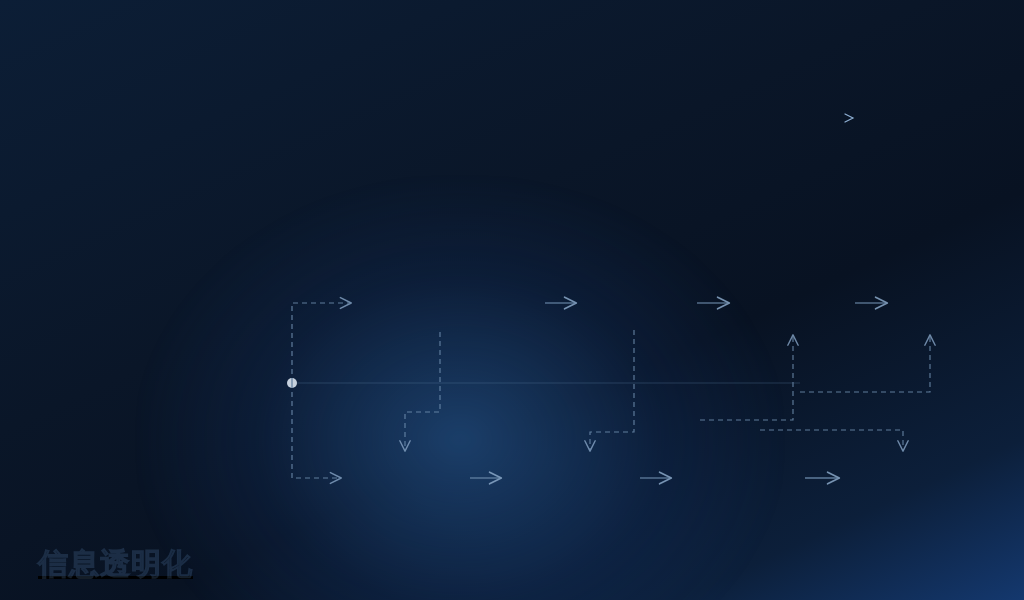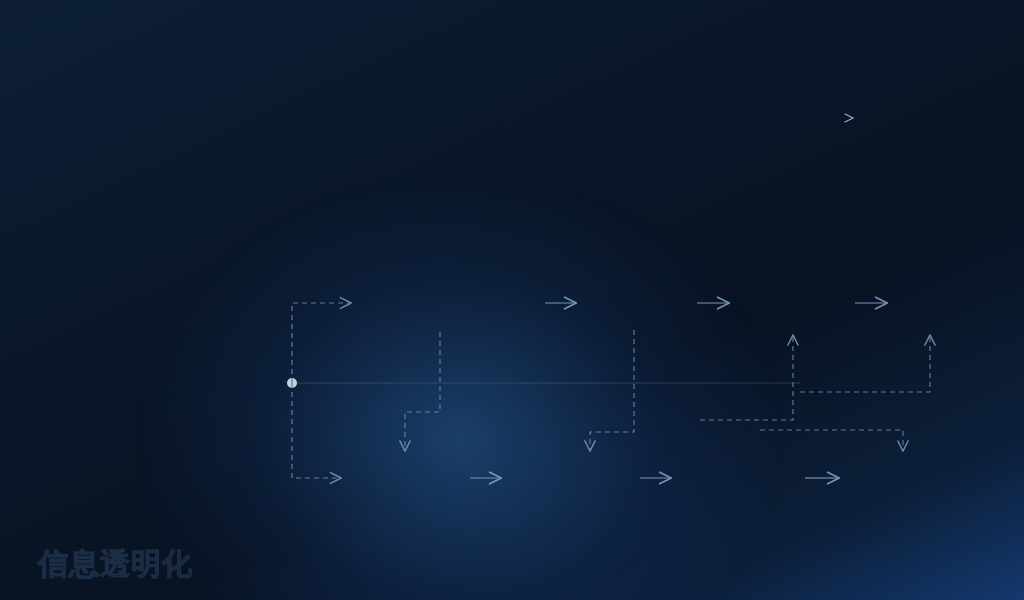--- a/index.html
+++ b/index.html
@@ -14,20 +14,21 @@
   #stage {
     position:relative;
     width:1024px; height:600px;
     background:
       radial-gradient(ellipse 620px 420px at 96% 88%, rgba(36,96,176,0.55) 0%, rgba(20,58,118,0.20) 42%, rgba(0,0,0,0) 72%),
       radial-gradient(ellipse 520px 380px at 2% 22%, rgba(26,70,136,0.50) 0%, rgba(14,44,92,0.16) 46%, rgba(0,0,0,0) 74%),
       radial-gradient(ellipse 700px 300px at 50% 0%, rgba(12,34,72,0.55) 0%, rgba(0,0,0,0) 70%),
       linear-gradient(160deg,#0b1c34 0%,#0a1729 34%,#091426 58%,#0b1d36 82%,#123濃 100%),
       #0a1526;
     overflow:hidden;
+    text-decoration:underline;
   }
   
   #stage::before{
     content:""; position:absolute; inset:0; z-index:0;
     background:linear-gradient(155deg,#0c1e36 0%,#0a1628 40%,#081222 62%,#0c1f3a 85%,#14386e 100%);
   }
   #stage > * { position:relative; z-index:2; }
 
   
   .grid-lines{

